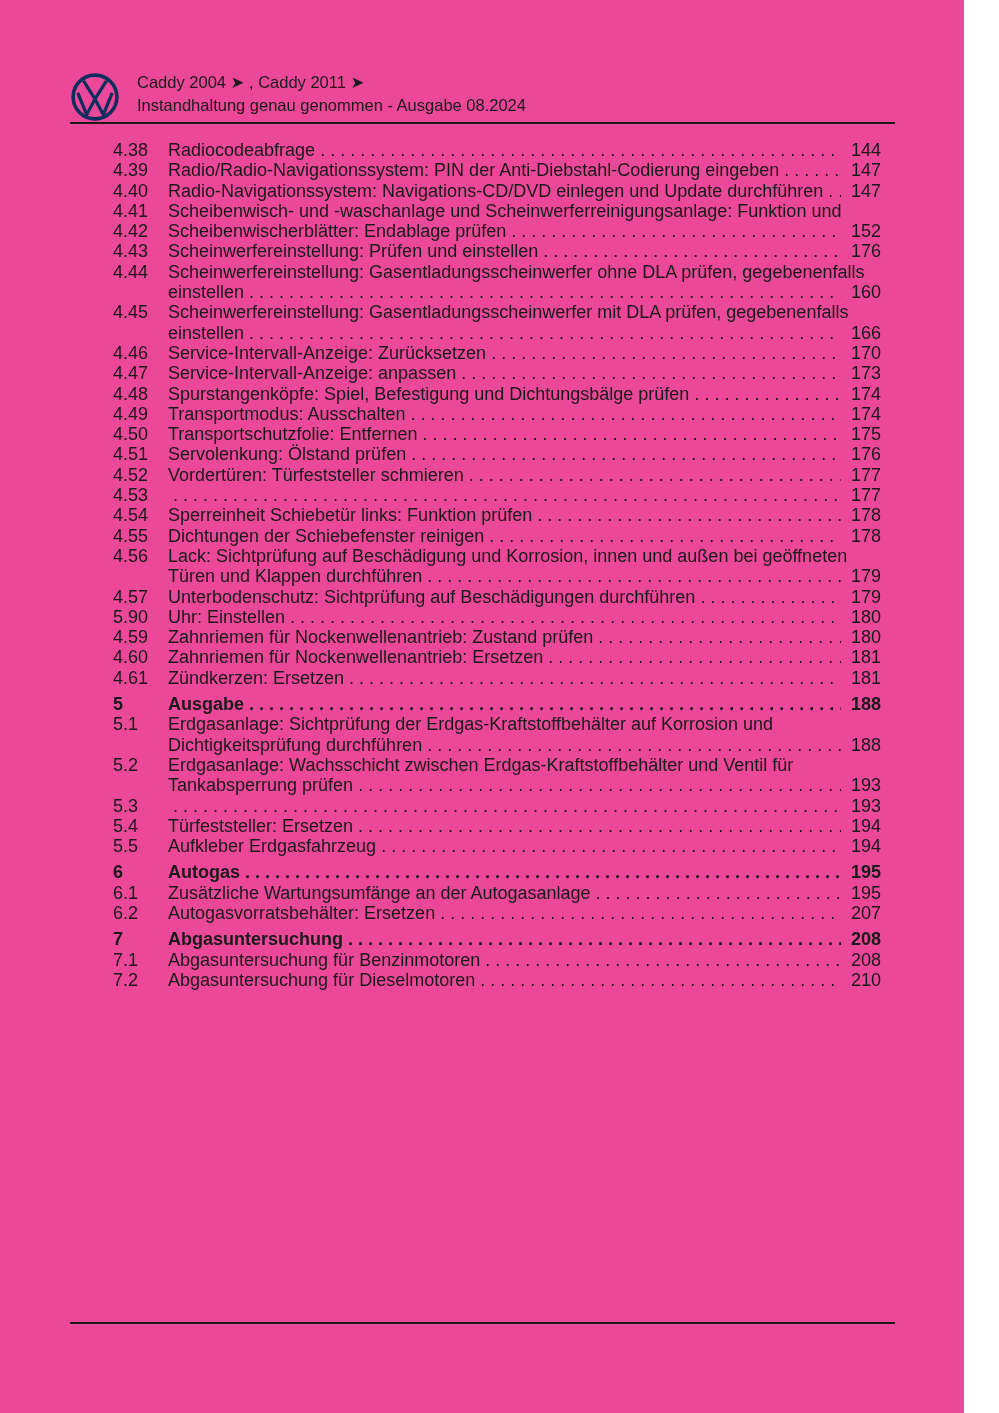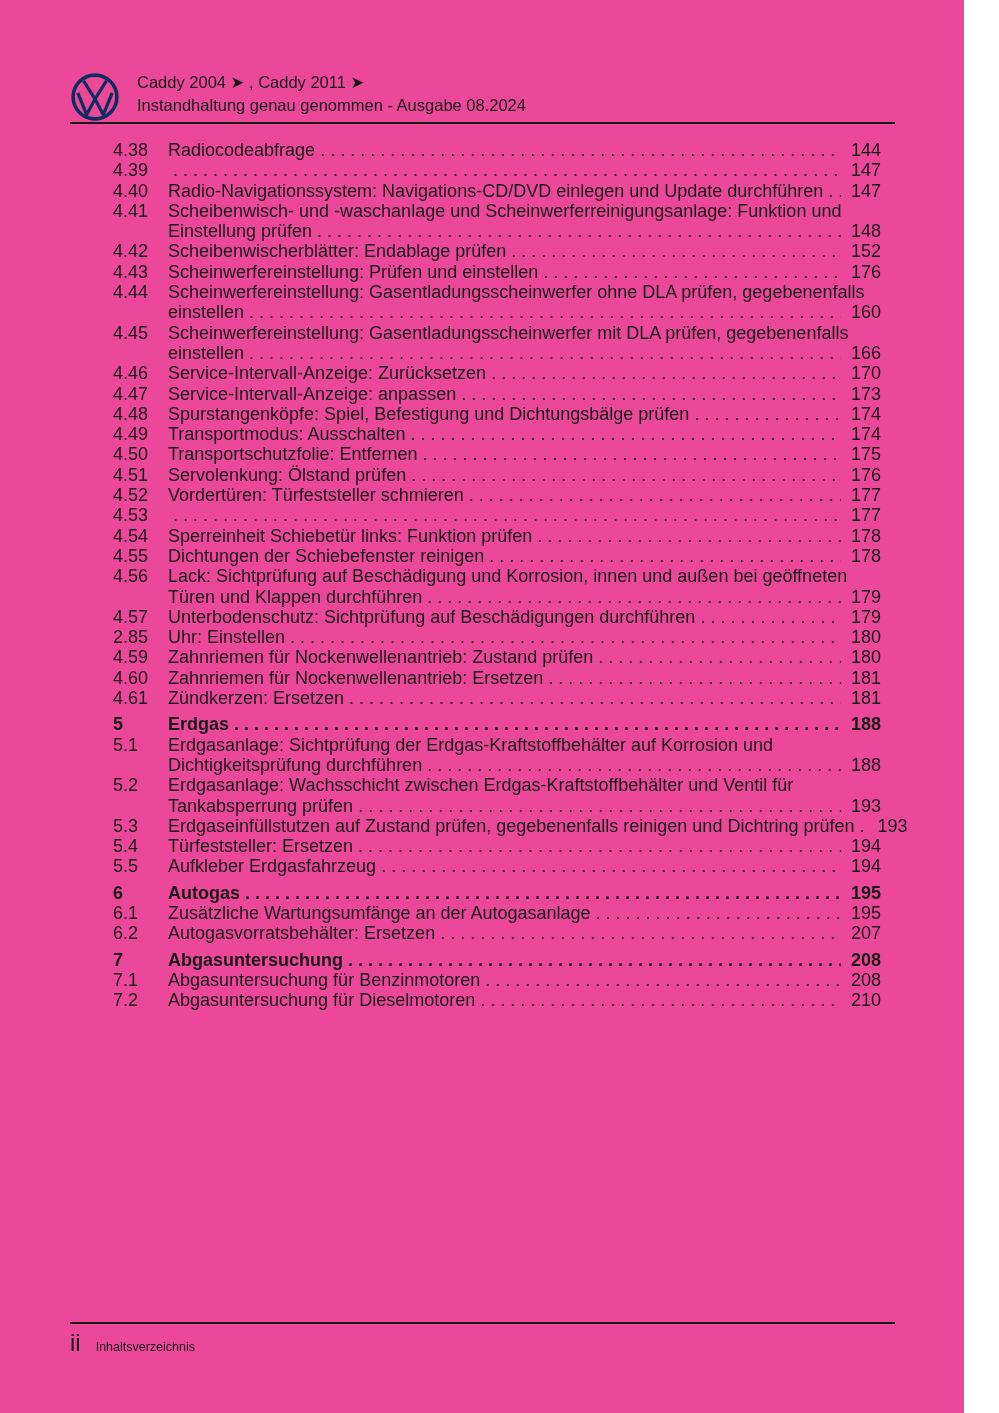--- a/index.html
+++ b/index.html
@@ -63,20 +63,21 @@
             <span class="leader"></span>
             <span class="pagecol">144</span>
           </div>
         </div>
   </div>
 
   <div class="toc-entry">
     <span class="num">4.39</span>
     <div class="lines">
           <div class="toc-line">
+            <span class="toc-text">Radio/Radio-Navigationssystem: PIN der Anti-Diebstahl-Codierung eingeben</span>
             <span class="leader"></span>
             <span class="pagecol">147</span>
           </div>
         </div>
   </div>
 
   <div class="toc-entry">
     <span class="num">4.40</span>
     <div class="lines">
           <div class="toc-line">
@@ -86,25 +87,20 @@
           </div>
         </div>
   </div>
 
   <div class="toc-entry">
     <span class="num">4.41</span>
     <div class="lines">
           <div class="toc-line">
             <span class="toc-text">Scheibenwisch- und -waschanlage und Scheinwerferreinigungsanlage: Funktion und</span>
           </div>
-          <div class="toc-line">
-            <span class="toc-text">Einstellung prüfen</span>
-            <span class="leader"></span>
-            <span class="pagecol">148</span>
-          </div>
         </div>
   </div>
 
   <div class="toc-entry">
     <span class="num">4.42</span>
     <div class="lines">
           <div class="toc-line">
             <span class="toc-text">Scheibenwischerblätter: Endablage prüfen</span>
             <span class="leader"></span>
             <span class="pagecol">152</span>
@@ -279,21 +275,21 @@
     <div class="lines">
           <div class="toc-line">
             <span class="toc-text">Unterbodenschutz: Sichtprüfung auf Beschädigungen durchführen</span>
             <span class="leader"></span>
             <span class="pagecol">179</span>
           </div>
         </div>
   </div>
 
   <div class="toc-entry">
-    <span class="num">2.85</span>
+    <span class="num">5.90</span>
     <div class="lines">
           <div class="toc-line">
             <span class="toc-text">Uhr: Einstellen</span>
             <span class="leader"></span>
             <span class="pagecol">180</span>
           </div>
         </div>
   </div>
 
   <div class="toc-entry">
@@ -326,21 +322,21 @@
             <span class="leader"></span>
             <span class="pagecol">181</span>
           </div>
         </div>
   </div>
 
   <div class="toc-entry bold">
     <span class="num">5</span>
     <div class="lines">
           <div class="toc-line">
-            <span class="toc-text">Erdgas</span>
+            <span class="toc-text">Ausgabe</span>
             <span class="leader"></span>
             <span class="pagecol">188</span>
           </div>
         </div>
   </div>
 
   <div class="toc-entry">
     <span class="num">5.1</span>
     <div class="lines">
           <div class="toc-line">
@@ -365,21 +361,20 @@
             <span class="leader"></span>
             <span class="pagecol">193</span>
           </div>
         </div>
   </div>
 
   <div class="toc-entry">
     <span class="num">5.3</span>
     <div class="lines">
           <div class="toc-line">
-            <span class="toc-text">Erdgaseinfüllstutzen auf Zustand prüfen, gegebenenfalls reinigen und Dichtring prüfen</span>
             <span class="leader"></span>
             <span class="pagecol">193</span>
           </div>
         </div>
   </div>
 
   <div class="toc-entry">
     <span class="num">5.4</span>
     <div class="lines">
           <div class="toc-line">
@@ -463,18 +458,14 @@
             <span class="toc-text">Abgasuntersuchung für Dieselmotoren</span>
             <span class="leader"></span>
             <span class="pagecol">210</span>
           </div>
         </div>
   </div>
 </div>
 
   <div class="rule rule-bottom"></div>
 
-  <div class="footer">
-    <span class="roman">ii</span>
-    <span class="flabel">Inhaltsverzeichnis</span>
-  </div>
 
 </div>
 
 </body></html>

